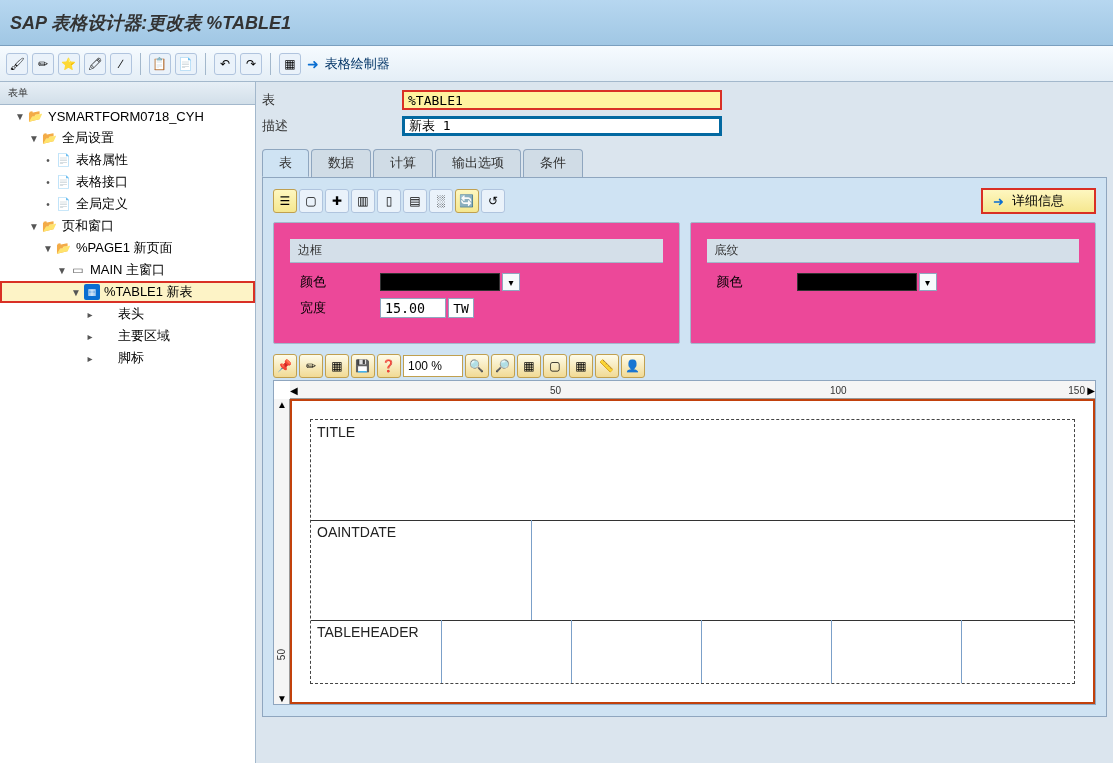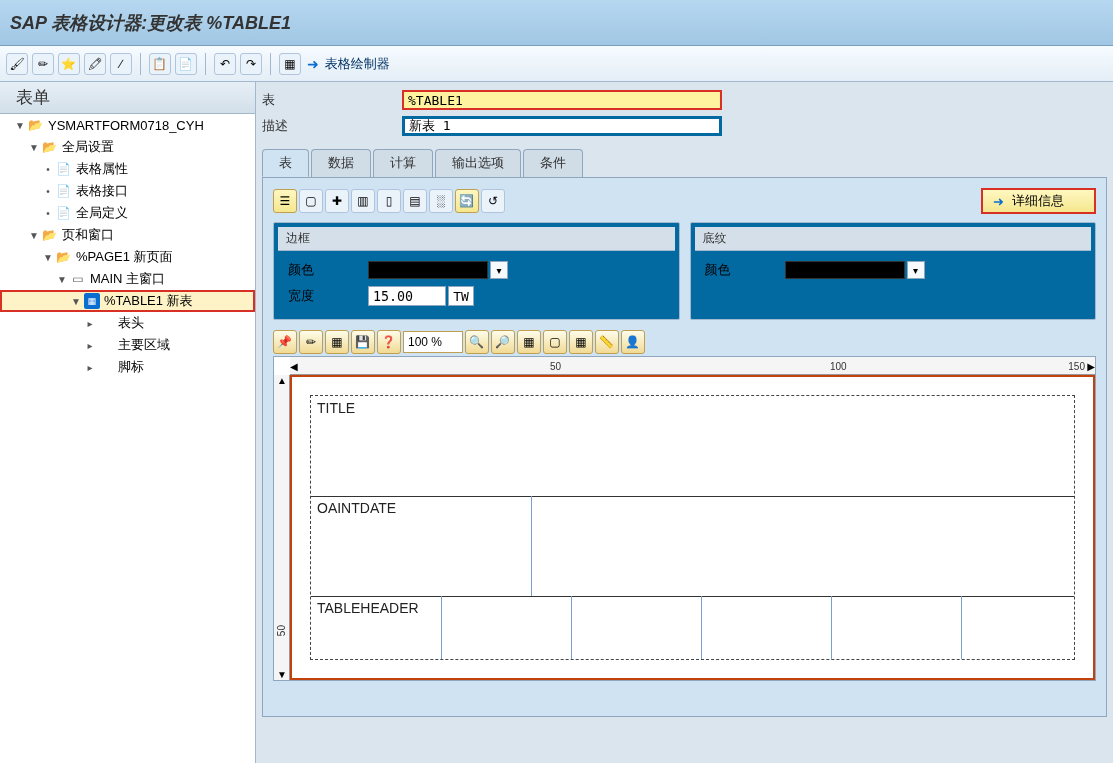--- a/index.html
+++ b/index.html
@@ -6,49 +6,49 @@
   html, body { margin:0; padding:0; font-family: Arial, sans-serif; font-size:13px; background:#f2f2f2; overflow:hidden; }
   .title-bar { background: linear-gradient(to bottom,#b7d7f0,#a0c7e4); height:46px; display:flex; align-items:center; padding:0 10px; border-bottom:1px solid #7a9fbf;}
   .title-bar span { font-size:18px; font-style:italic; font-weight:bold; color:#333;}
   .toolbar-main { height:36px; background:linear-gradient(to bottom,#f6fbff,#e4eef6); border-bottom:1px solid #a3b8cc; display:flex; align-items:center; padding:0 6px; gap:4px;}
   .tb-btn { width:22px; height:22px; border:1px solid #b0c4de; background:#eaf2fa; border-radius:3px; display:flex; align-items:center; justify-content:center; font-size:12px; cursor:pointer;}
   .tb-sep { width:1px; height:22px; background:#a3b8cc; margin:0 4px;}
   .tb-arrow { color:#0a6ed1; font-size:14px; margin-left:2px;}
   .tb-text { color:#003366; margin-left:2px;}
   .main-layout { display:flex; height:697px;}
   .left-panel { width:256px; background:#eaf1f8; border-right:1px solid #a3b8cc; display:flex; flex-direction:column;}
-  .panel-title { background:linear-gradient(to bottom,#e7eff6,#d2dfe9); padding:4px 16px; border-bottom:1px solid #a3b8cc; font-size:17px; color:#333;}
+  .panel-title { background:linear-gradient(to bottom,#e7eff6,#d2dfe9); padding:4px 8px; border-bottom:1px solid #a3b8cc; font-size:10px; color:#333;}
   .tree { flex:1; background:#fff; overflow:auto; font-size:13px;}
   .tree-row { display:flex; align-items:center; height:22px; padding:0 4px; white-space:nowrap; cursor:pointer;}
   .tree-row.selected { background:#fdf3c6; outline:2px solid #d93025; outline-offset:-2px;}
   .tree-toggle { width:12px; text-align:center; color:#555; font-size:10px; margin-right:2px;}
   .tree-icon { width:16px; height:16px; margin-right:4px; display:flex; align-items:center; justify-content:center; font-size:12px;}
   .folder { color:#d99a2b;}
   .page-icon { color:#555;}
   .table-icon { background:#0a6ed1; color:#fff; font-size:9px; border-radius:2px;}
   .right-panel { flex:1; background:#dbe5ee; overflow:auto; padding:4px 6px 6px 6px;}
   .field-row { display:flex; align-items:center; height:24px; margin:2px 0;}
   .field-label { width:140px; color:#333;}
   .field-input { height:20px; border:3px solid #0369a1; padding:0 4px; background:#fff; font-family:monospace; font-size:13px;}
   .field-input.highlight { background:#fff3a0; border:2px solid #d93025; width:320px;}
   .tabs { display:flex; margin-top:10px; border-bottom:1px solid #8fa6bf; position:relative; top:1px;}
   .tab { padding:4px 16px; background:#d0dce6; border:1px solid #8fa6bf; border-bottom:none; margin-right:2px; border-radius:4px 4px 0 0; cursor:pointer; color:#333;}
   .tab.active { background:#cfe3f3; border-bottom:1px solid #cfe3f3;}
   .tab-body { background:#cfe3f3; border:1px solid #8fa6bf; padding:10px; min-height:540px;}
   .tool-row { display:flex; align-items:center; gap:2px; margin-bottom:8px;}
   .tool-row .tb-btn { width:24px; height:24px;}
   .details-btn { margin-left:auto; border:2px solid #d93025; background:linear-gradient(to bottom,#fef7c0,#f5e78f); padding:2px 30px 2px 10px; display:flex; align-items:center; gap:8px; height:26px; cursor:pointer;}
-  .group-box { background:#0369a1; border:1px solid #a3b8cc; border-radius:2px; padding:4px; flex:1;}
+  .group-box { background:#ec4899; border:1px solid #a3b8cc; border-radius:2px; padding:16px; flex:1;}
   .group-title { background:#d4dfe9; padding:3px 8px; font-size:12px; color:#333; border-bottom:1px solid #a3b8cc;}
   .group-body { padding:6px 10px;border-radius:26px;}
   .group-row { display:flex; align-items:center; height:26px;}
   .groups { display:flex; gap:10px; margin-bottom:10px;}
   .color-swatch { width:120px; height:18px; background:#000; border:1px solid #333;}
   .small-btn { width:18px; height:18px; border:1px solid #8fa6bf; background:#f7fafc; margin-left:2px; font-size:10px; display:flex; align-items:center; justify-content:center;}
-  .unit-input { width:78px; height:20px; border:1px solid #8fa6bf; font-family:monospace; padding:0 4px;}
+  .unit-input { width:66px; height:20px; border:1px solid #8fa6bf; font-family:monospace; padding:0 4px;}
   .unit-label { width:26px; height:20px; border:1px solid #8fa6bf; background:#fff; display:flex; align-items:center; justify-content:center; margin-left:2px; font-family:monospace;}
   .editor-toolbar { display:flex; align-items:center; gap:2px; margin:6px 0 2px 0;}
   .editor-toolbar .tb-btn { width:24px; height:24px; background:linear-gradient(to bottom,#fefcea,#f1da94); border:1px solid #c0a050;}
   .zoom-box { width:60px; height:22px; border:1px solid #c0a050; background:#fff; display:flex; align-items:center; padding:0 4px; font-size:12px;}
   .editor-area { border:1px solid #8fa6bf; background:#fff; position:relative; height:325px;}
   .ruler-h { position:absolute; left:16px; right:0; top:0; height:18px; background:#f5f5f5; border-bottom:1px solid #999; font-size:10px;}
   .ruler-h .tick { position:absolute; top:4px; font-size:10px; color:#333;}
   .ruler-h .arrow-l { position:absolute; left:0; top:4px;}
   .ruler-h .arrow-r { position:absolute; right:0; top:4px;}
   .ruler-v { position:absolute; left:0; top:18px; bottom:0; width:16px; background:#f5f5f5; border-right:1px solid #999; font-size:10px;}

